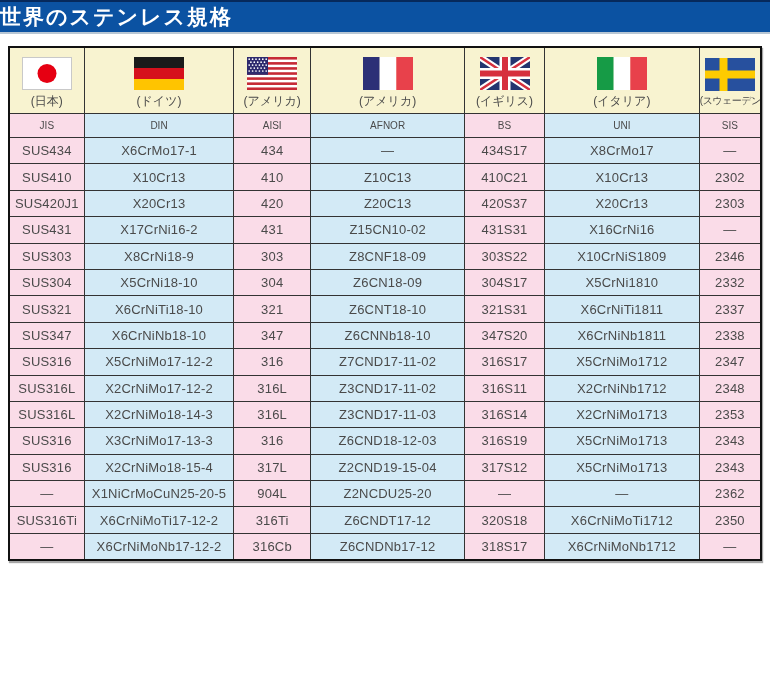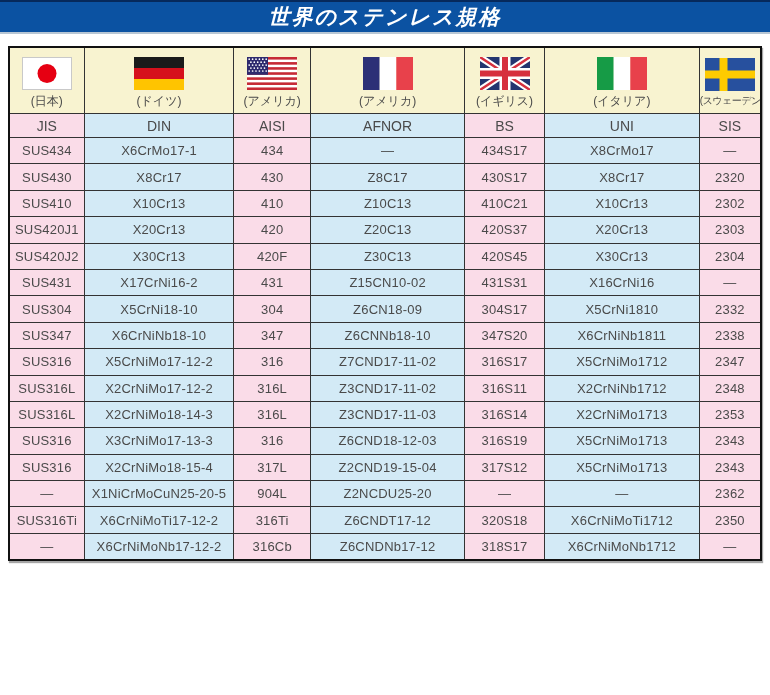--- a/index.html
+++ b/index.html
@@ -4,39 +4,39 @@
 <style>
   html,body { margin:0; padding:0; }
   body {
     width:770px; height:695px; background:#ffffff; overflow:hidden;
     font-family:"Liberation Sans","DejaVu Sans",sans-serif;
     color:var(--text,#4a4a4a);
   }
   .title-bar {
     height:30px; background:var(--title-bar,#0b52a2);
     border-top:2px solid #06295c; border-bottom:2px solid #b7c6d4;
-    display:flex; align-items:center; justify-content:center;font-style:italic;
+    display:flex; align-items:center; 
   }
   .title-bar h1 {
     margin:0; color:var(--title-text,#fff); font-size:21px; font-weight:bold; letter-spacing:2px;
   }
   .table-wrap { margin:7px 8px 0 8px; }
   table {
     width:754px; border-collapse:collapse; table-layout:fixed;
     border:2.5px solid #111; box-shadow:1px 2px 1px rgba(0,0,0,0.35);margin-top:12px;
   }
   td { border:1.5px solid #333; text-align:center; vertical-align:middle; overflow:hidden; }
   col.c1{width:10.0%} col.c2{width:19.9%} col.c3{width:10.2%}
   col.c4{width:20.5%} col.c5{width:10.6%} col.c6{width:20.6%} col.c7{width:8.2%}
   .flag-cell { background:var(--cream,#f8f3d0); height:62px; padding:2px 0 1px 0; }
   .flag-box { display:flex; justify-content:center; align-items:flex-end; height:37px; }
   .flag-box svg { display:block; }
   .flag-label { font-size:12px; margin-top:3px; white-space:nowrap; color:var(--text,#4a4a4a); }
   td.col7 .flag-label { font-size:10px; letter-spacing:-0.5px; }
-  .std-cell { height:21px; font-size:14px; }
+  .std-cell { height:21px; font-size:10px; }
   tbody td { height:23.4px; font-size:13px; letter-spacing:0.2px; }
   .pink { background:var(--pink,#fadce8); }
   .blue { background:var(--blue,#d3eaf6); }
 </style>
 </head>
 <body>
 
 <header class="title-bar">
   <h1>世界のステンレス規格</h1>
 </header>
@@ -174,74 +174,74 @@
         <tr>
           <td class="col1 pink">SUS434</td>
           <td class="col2 blue">X6CrMo17-1</td>
           <td class="col3 pink">434</td>
           <td class="col4 blue">―</td>
           <td class="col5 pink">434S17</td>
           <td class="col6 blue">X8CrMo17</td>
           <td class="col7 pink">―</td>
         </tr>
         <tr>
-          <td class="col1 pink">SUS430</td>
-          <td class="col2 blue">X8Cr17</td>
-          <td class="col3 pink">430</td>
-          <td class="col4 blue">Z8C17</td>
-          <td class="col5 pink">430S17</td>
-          <td class="col6 blue">X8Cr17</td>
-          <td class="col7 pink">2320</td>
-        </tr>
-        <tr>
           <td class="col1 pink">SUS410</td>
           <td class="col2 blue">X10Cr13</td>
           <td class="col3 pink">410</td>
           <td class="col4 blue">Z10C13</td>
           <td class="col5 pink">410C21</td>
           <td class="col6 blue">X10Cr13</td>
           <td class="col7 pink">2302</td>
         </tr>
         <tr>
           <td class="col1 pink">SUS420J1</td>
           <td class="col2 blue">X20Cr13</td>
           <td class="col3 pink">420</td>
           <td class="col4 blue">Z20C13</td>
           <td class="col5 pink">420S37</td>
           <td class="col6 blue">X20Cr13</td>
           <td class="col7 pink">2303</td>
         </tr>
         <tr>
-          <td class="col1 pink">SUS420J2</td>
-          <td class="col2 blue">X30Cr13</td>
-          <td class="col3 pink">420F</td>
-          <td class="col4 blue">Z30C13</td>
-          <td class="col5 pink">420S45</td>
-          <td class="col6 blue">X30Cr13</td>
-          <td class="col7 pink">2304</td>
-        </tr>
-        <tr>
           <td class="col1 pink">SUS431</td>
           <td class="col2 blue">X17CrNi16-2</td>
           <td class="col3 pink">431</td>
           <td class="col4 blue">Z15CN10-02</td>
           <td class="col5 pink">431S31</td>
           <td class="col6 blue">X16CrNi16</td>
           <td class="col7 pink">―</td>
         </tr>
         <tr>
+          <td class="col1 pink">SUS303</td>
+          <td class="col2 blue">X8CrNi18-9</td>
+          <td class="col3 pink">303</td>
+          <td class="col4 blue">Z8CNF18-09</td>
+          <td class="col5 pink">303S22</td>
+          <td class="col6 blue">X10CrNiS1809</td>
+          <td class="col7 pink">2346</td>
+        </tr>
+        <tr>
           <td class="col1 pink">SUS304</td>
           <td class="col2 blue">X5CrNi18-10</td>
           <td class="col3 pink">304</td>
           <td class="col4 blue">Z6CN18-09</td>
           <td class="col5 pink">304S17</td>
           <td class="col6 blue">X5CrNi1810</td>
           <td class="col7 pink">2332</td>
         </tr>
         <tr>
+          <td class="col1 pink">SUS321</td>
+          <td class="col2 blue">X6CrNiTi18-10</td>
+          <td class="col3 pink">321</td>
+          <td class="col4 blue">Z6CNT18-10</td>
+          <td class="col5 pink">321S31</td>
+          <td class="col6 blue">X6CrNiTi1811</td>
+          <td class="col7 pink">2337</td>
+        </tr>
+        <tr>
           <td class="col1 pink">SUS347</td>
           <td class="col2 blue">X6CrNiNb18-10</td>
           <td class="col3 pink">347</td>
           <td class="col4 blue">Z6CNNb18-10</td>
           <td class="col5 pink">347S20</td>
           <td class="col6 blue">X6CrNiNb1811</td>
           <td class="col7 pink">2338</td>
         </tr>
         <tr>
           <td class="col1 pink">SUS316</td>

